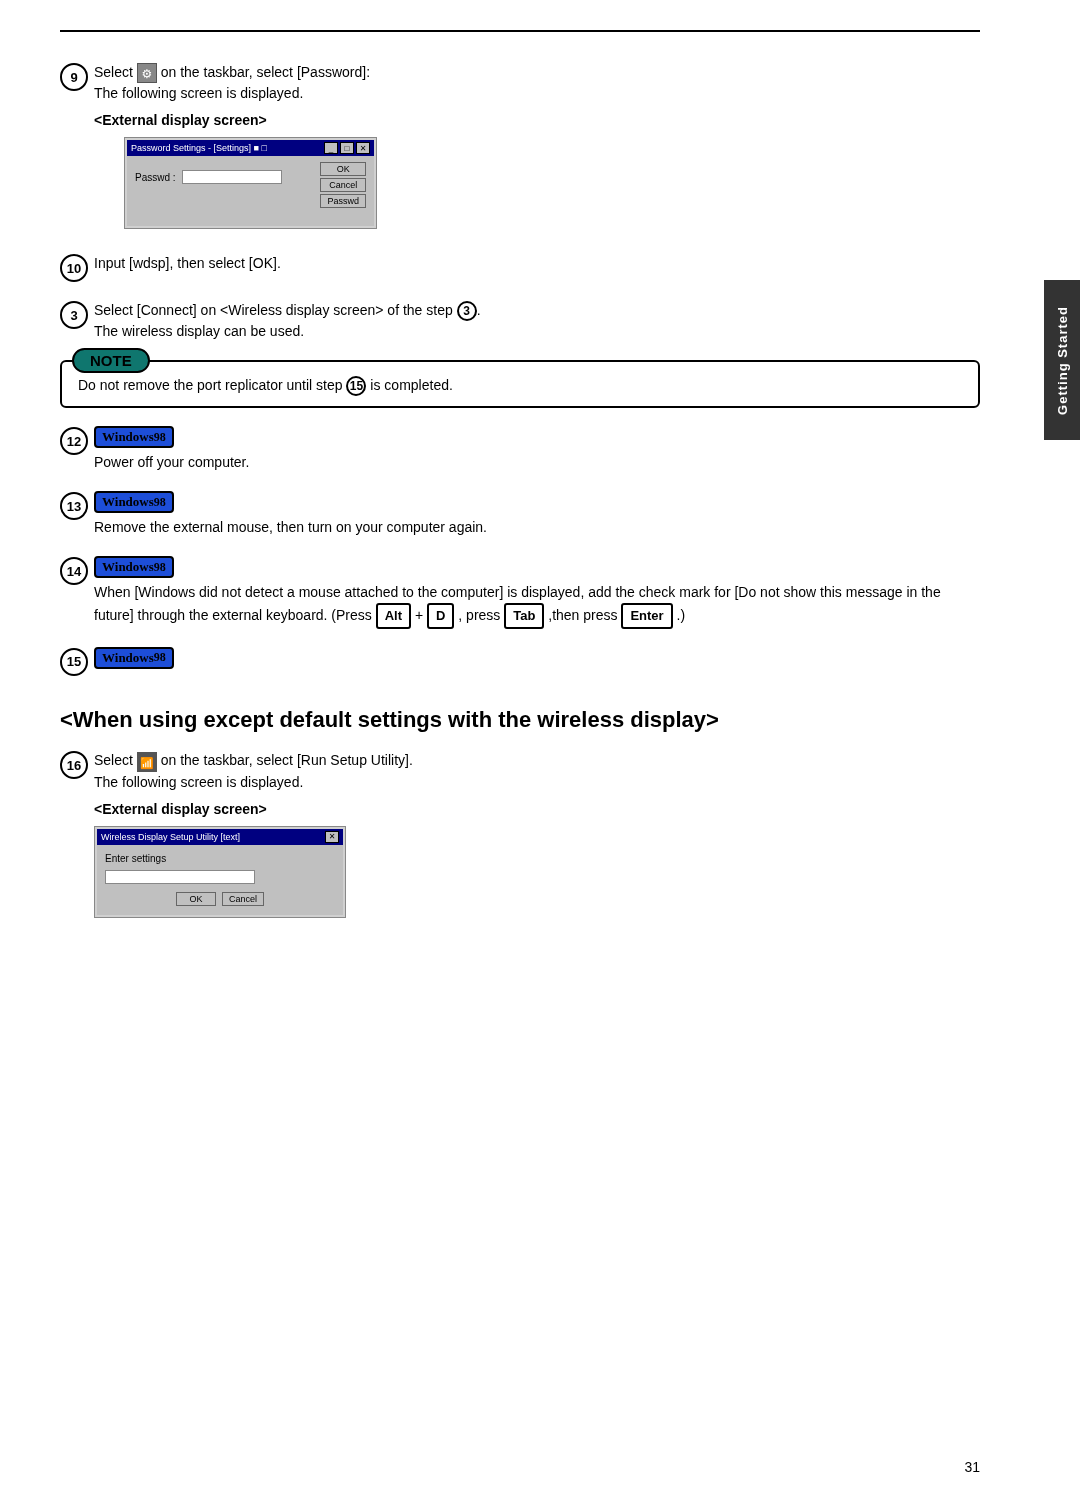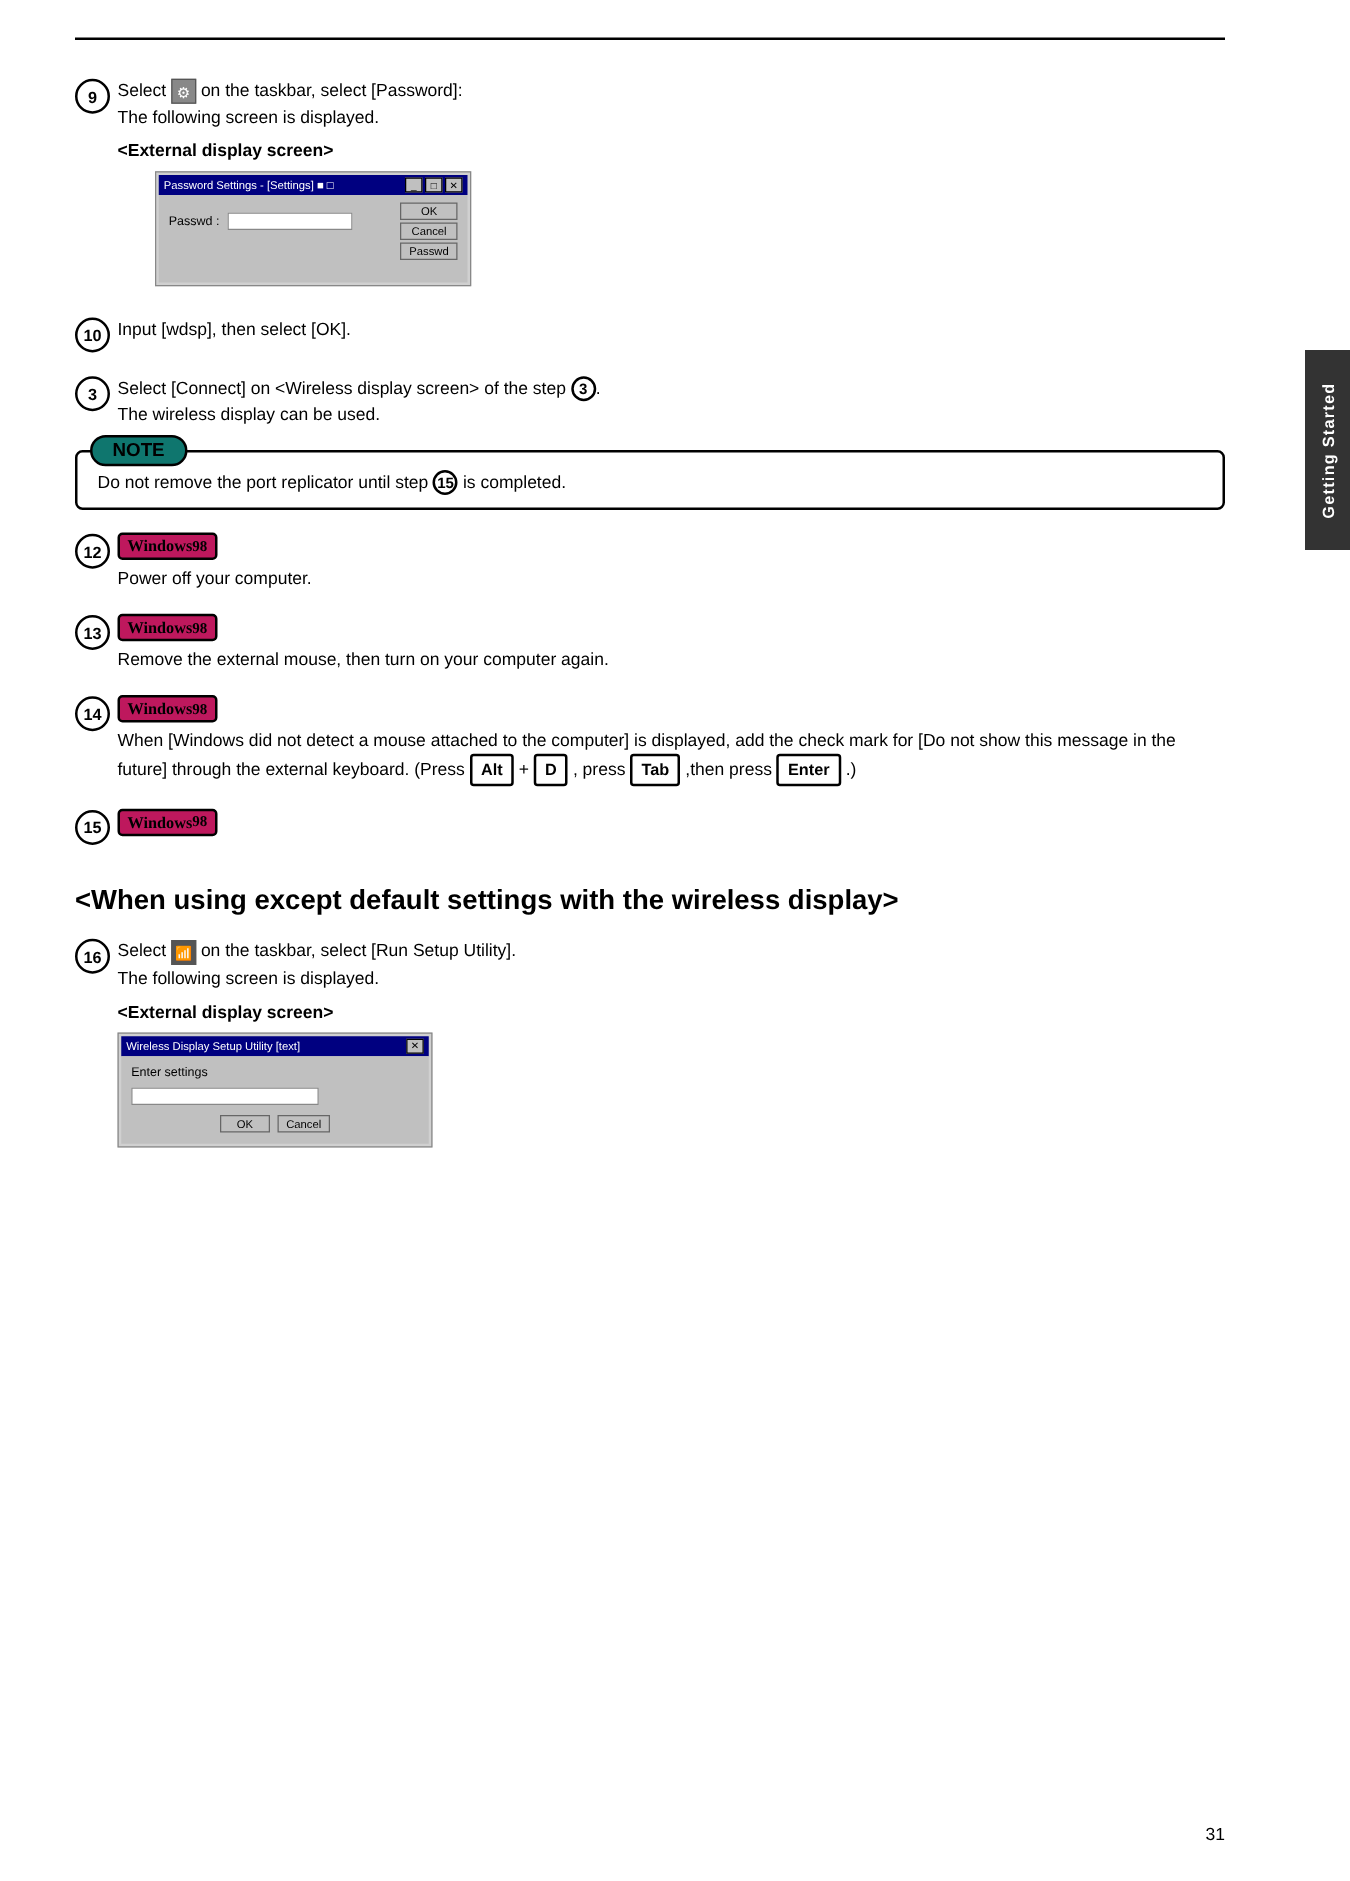--- a/index.html
+++ b/index.html
@@ -199,21 +199,21 @@
       font-size: 14px;
       margin-top: 4px;
     }
 
     
     .win98-badge {
       display: inline-flex;
       align-items: center;
       border: 2px solid #000;
       border-radius: 4px;
-      background: #be185d;
+      background: #1d4ed8;
       font-size: 13px;
       font-weight: bold;
       padding: 1px 6px;
       margin-right: 4px;
       font-family: 'Times New Roman', serif;
       gap: 0;
     }
 
     .win98-badge .win-text {
       font-weight: bold;

